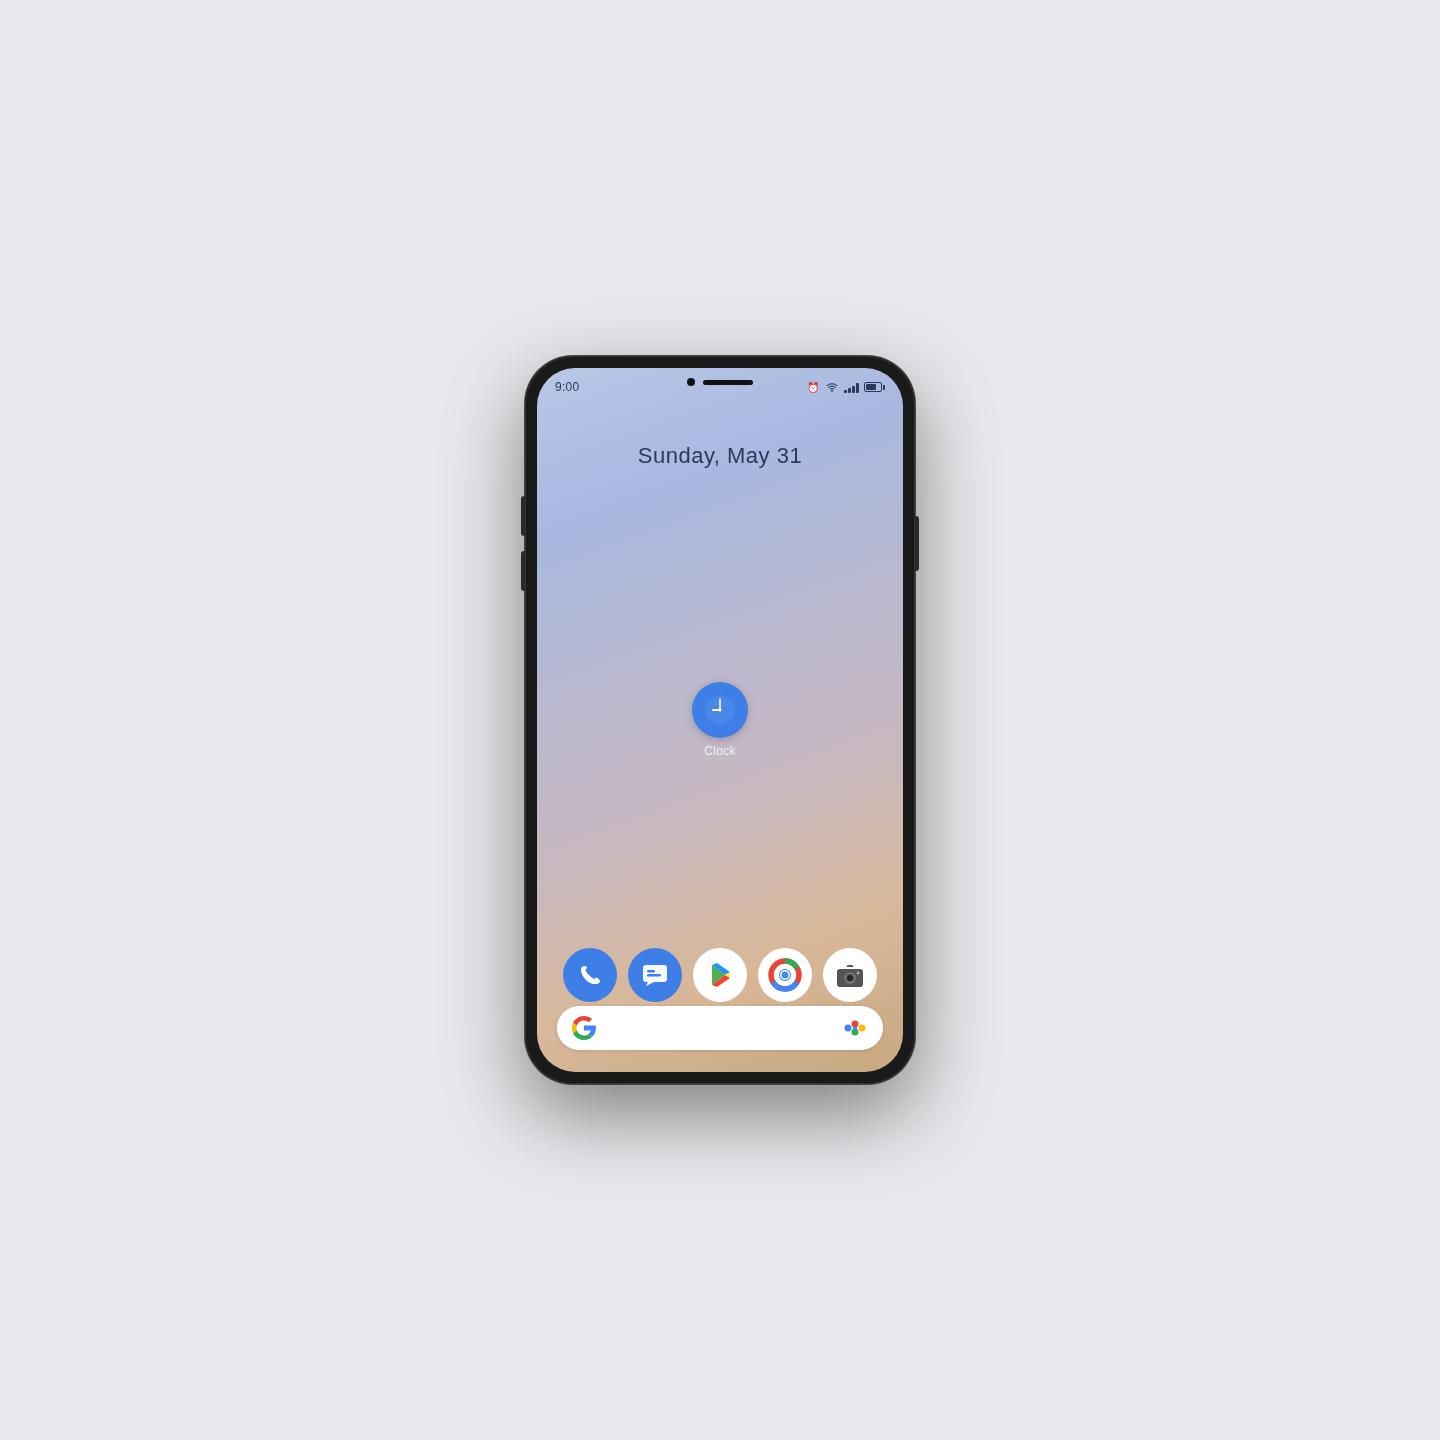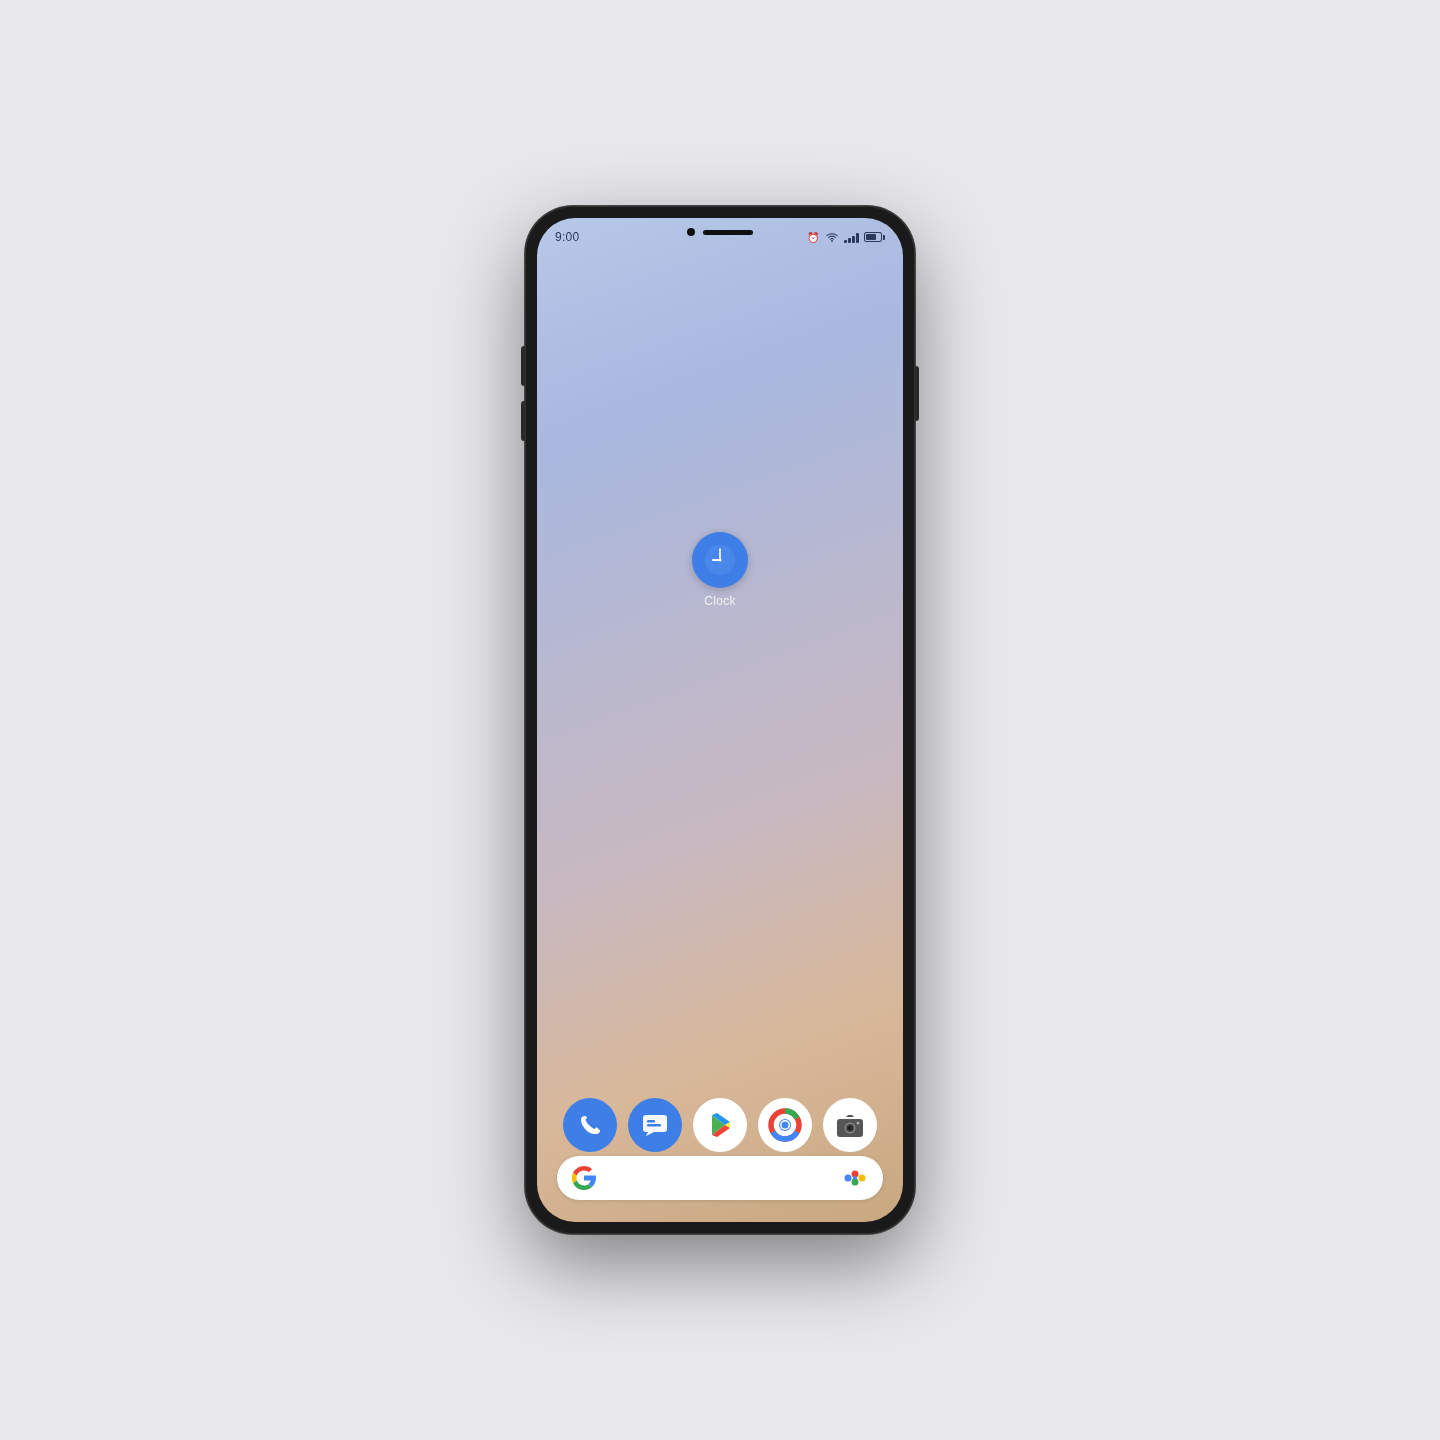--- a/index.html
+++ b/index.html
@@ -9,21 +9,21 @@
       height: 1440px;
       background: #e8e8ec;
       display: flex;
       align-items: center;
       justify-content: center;
       font-family: 'Segoe UI', Arial, sans-serif;
     }
 
     .phone-outer {
       width: 390px;
-      height: 1028px;
+      height: 728px;
       background: #1a1a1a;
       border-radius: 48px;
       position: relative;
       box-shadow:
         0 0 0 1px #444,
         0 30px 80px rgba(0,0,0,0.45),
         inset 0 0 0 1px #333;
     }
 
     
@@ -350,20 +350,23 @@
 
         <div class="battery-icon">
           <div class="battery-body">
             <div class="battery-fill"></div>
           </div>
           <div class="battery-tip"></div>
         </div>
       </div>
     </div>
 
+    <div class="date-display">
+      <span class="date-text">Sunday, May 31</span>
+    </div>
 
     <div class="clock-widget">
       <div class="clock-icon-circle">
         <svg class="clock-svg" viewBox="0 0 36 36" fill="none">
           <circle cx="18" cy="18" r="18" fill="#3d7fe6"></circle>
 
           <circle cx="18" cy="18" r="15" fill="#5590ee" opacity="0.5"></circle>
 
           <line x1="18" y1="18" x2="11" y2="18" stroke="white" stroke-width="2.2" stroke-linecap="round"></line>
 

